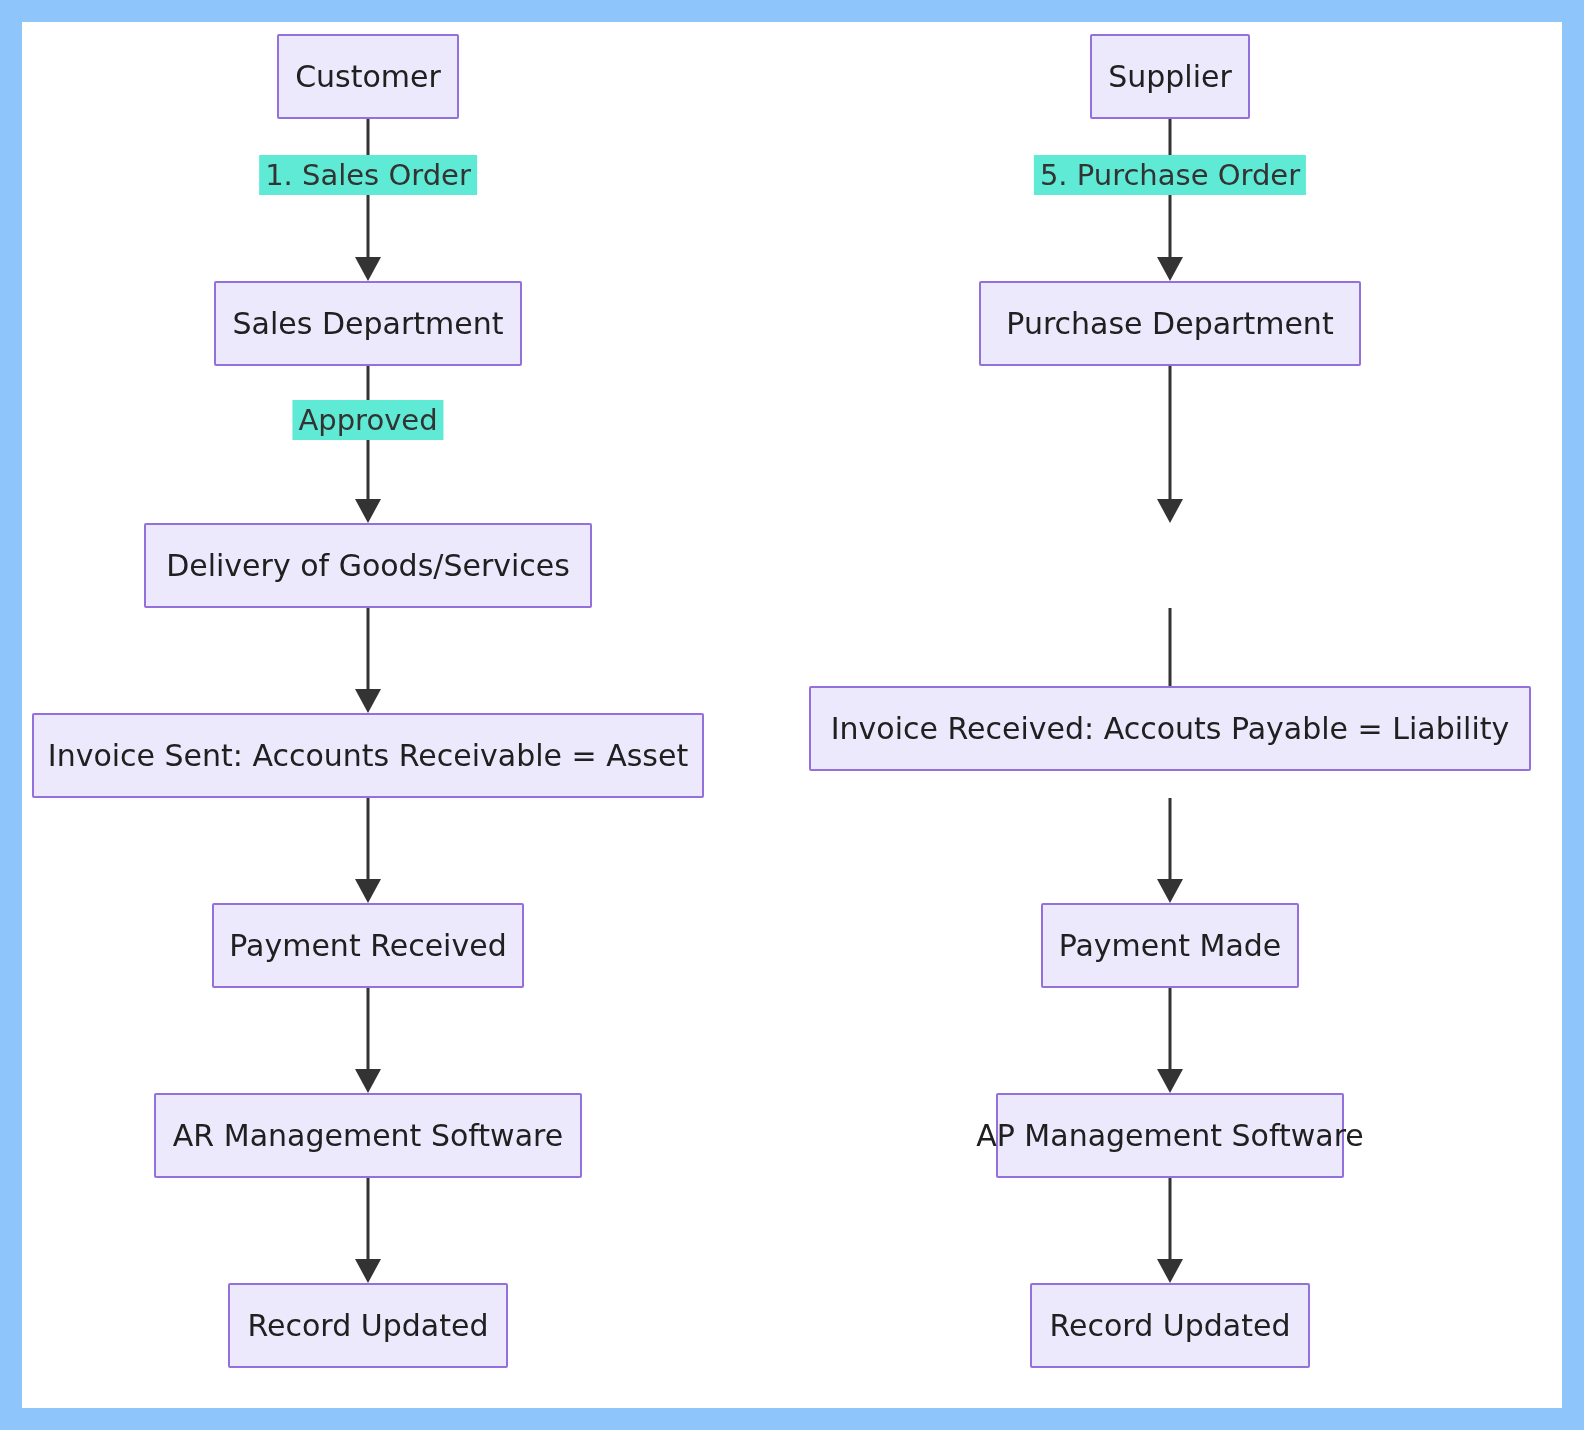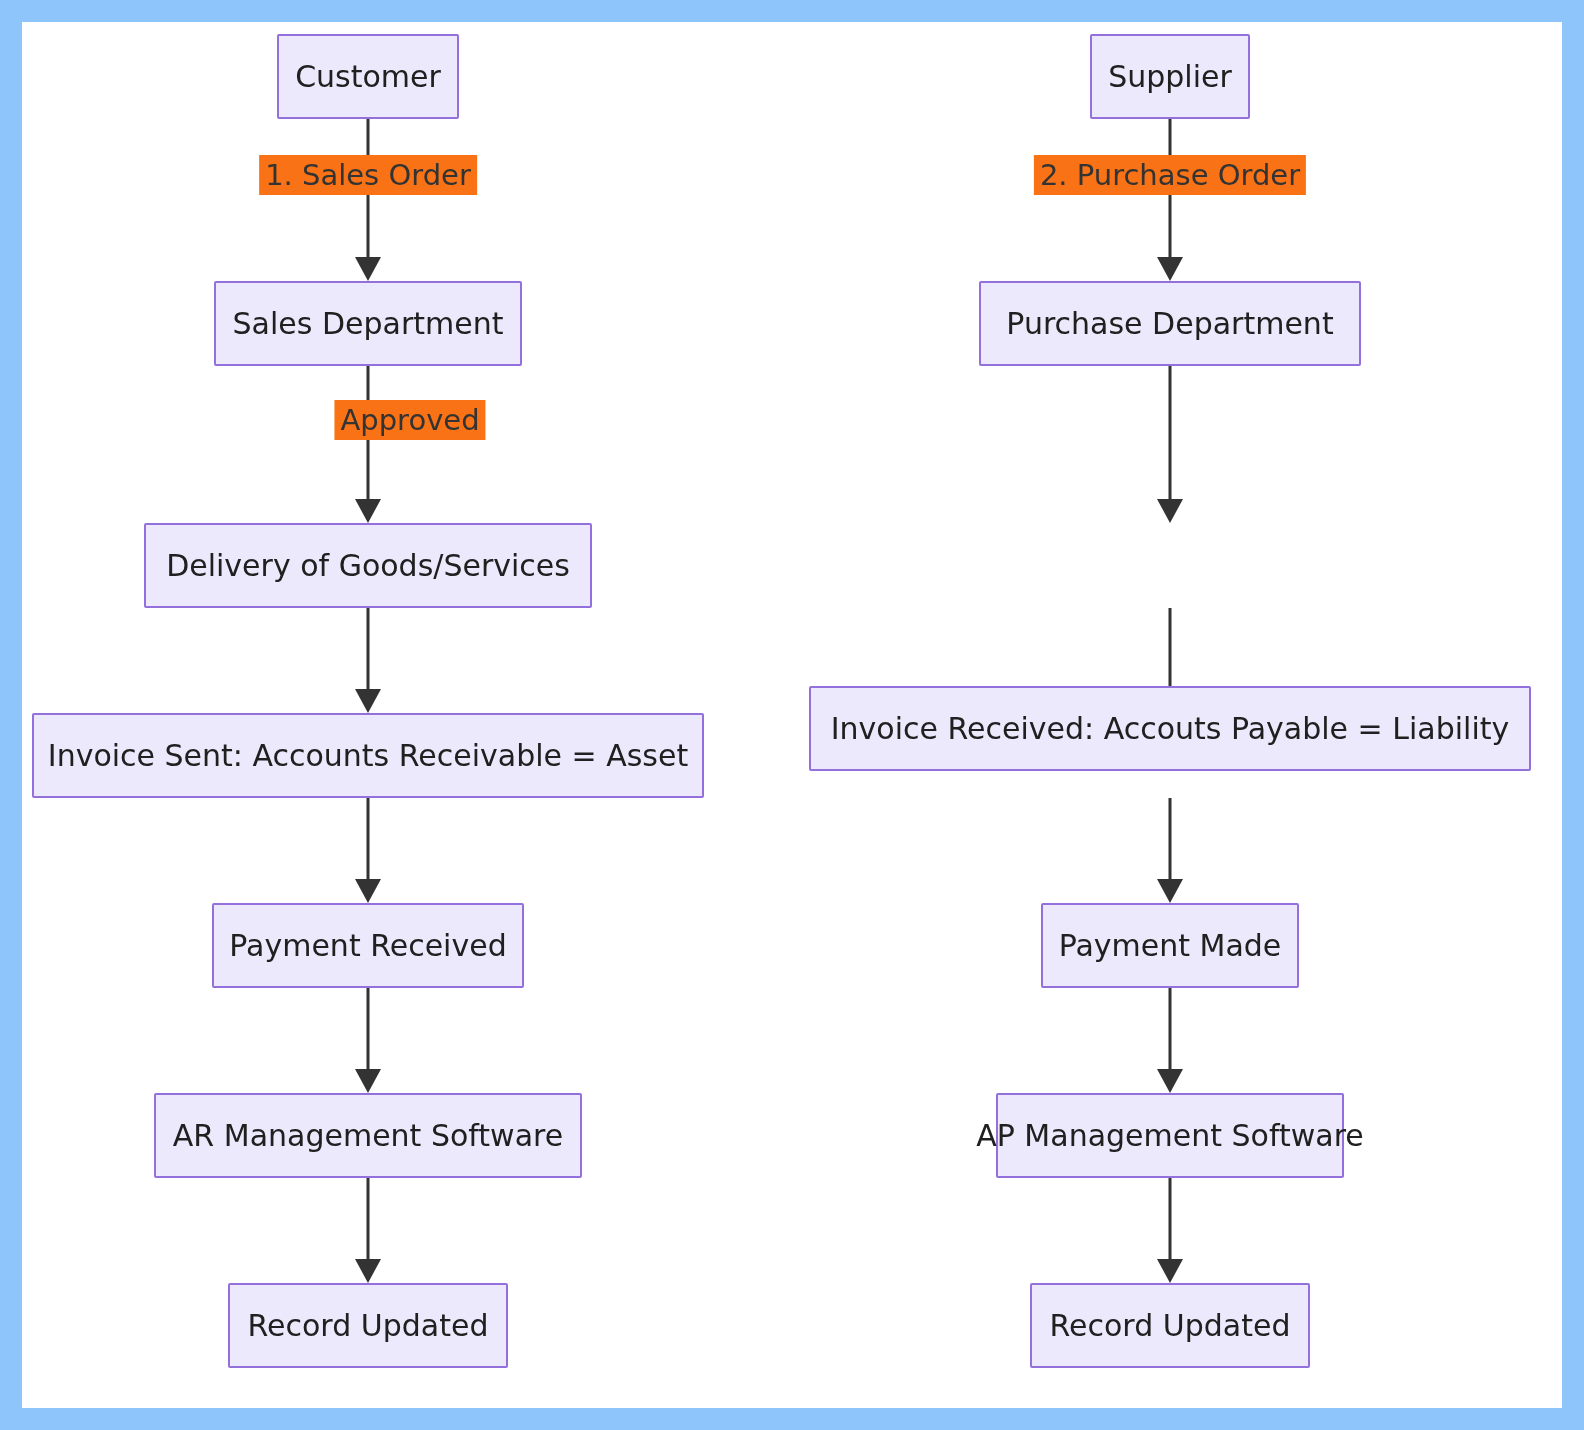--- a/index.html
+++ b/index.html
@@ -55,58 +55,58 @@
     transform: translateX(-50%);
     color: #202020;
     font-size: 30px;
     line-height: 1.1;
     white-space: nowrap;
     padding: 0 28px;
   }
 
   .edge-label {
     position: absolute;
-    background: #f97316;
+    background: #5eead4;
     color: #333333;
     font-size: 29px;
     line-height: 1.25;
     padding: 2px 6px;
     transform: translateX(-50%);
     white-space: nowrap;
   }
 </style>
 </head>
 <body>
 
 <div id="diagram-frame">
   <div id="flow-canvas">
       <div class="edge-line" style="left: 346px; top: 97px; height: 140px;"></div>
       <div class="arrow-head" style="left: 346px; top: 235px;"></div>
       <div class="edge-label" style="left: 346px; top: 133px;">1. Sales Order</div>
       <div class="edge-line" style="left: 346px; top: 344px; height: 135px;"></div>
       <div class="arrow-head" style="left: 346px; top: 477px;"></div>
-      <div class="edge-label" style="left: 346px; top: 377.5px; margin-left: 42px;">Approved</div>
+      <div class="edge-label" style="left: 346px; top: 377.5px;">Approved</div>
       <div class="edge-line" style="left: 346px; top: 586px; height: 83px;"></div>
       <div class="arrow-head" style="left: 346px; top: 667px;"></div>
       <div class="edge-line" style="left: 346px; top: 776px; height: 83px;"></div>
       <div class="arrow-head" style="left: 346px; top: 857px;"></div>
       <div class="edge-line" style="left: 346px; top: 966px; height: 83px;"></div>
       <div class="arrow-head" style="left: 346px; top: 1047px;"></div>
       <div class="edge-line" style="left: 346px; top: 1156px; height: 83px;"></div>
       <div class="arrow-head" style="left: 346px; top: 1237px;"></div>
       <div class="node" style="left: 346px; top: 12px; width: 182px; height: 85px;">Customer</div>
       <div class="node" style="left: 346px; top: 259px; width: 308px; height: 85px;">Sales Department</div>
       <div class="node" style="left: 346px; top: 691px; width: 672px; height: 85px;">Invoice Sent: Accounts Receivable = Asset</div>
       <div class="node" style="left: 346px; top: 501px; width: 448px; height: 85px;">Delivery of Goods/Services</div>
       <div class="node" style="left: 346px; top: 881px; width: 312px; height: 85px;">Payment Received</div>
       <div class="node" style="left: 346px; top: 1071px; width: 428px; height: 85px;">AR Management Software</div>
       <div class="node" style="left: 346px; top: 1261px; width: 280px; height: 85px;">Record Updated</div>
       <div class="edge-line" style="left: 1148px; top: 97px; height: 140px;"></div>
       <div class="arrow-head" style="left: 1148px; top: 235px;"></div>
-      <div class="edge-label" style="left: 1148px; top: 133px;">2. Purchase Order</div>
+      <div class="edge-label" style="left: 1148px; top: 133px;">5. Purchase Order</div>
       <div class="edge-line" style="left: 1148px; top: 344px; height: 135px;"></div>
       <div class="arrow-head" style="left: 1148px; top: 477px;"></div>
       <div class="edge-line" style="left: 1148px; top: 586px; height: 83px;"></div>
       <div class="arrow-head" style="left: 1148px; top: 667px;"></div>
       <div class="edge-line" style="left: 1148px; top: 776px; height: 83px;"></div>
       <div class="arrow-head" style="left: 1148px; top: 857px;"></div>
       <div class="edge-line" style="left: 1148px; top: 966px; height: 83px;"></div>
       <div class="arrow-head" style="left: 1148px; top: 1047px;"></div>
       <div class="edge-line" style="left: 1148px; top: 1156px; height: 83px;"></div>
       <div class="arrow-head" style="left: 1148px; top: 1237px;"></div>

